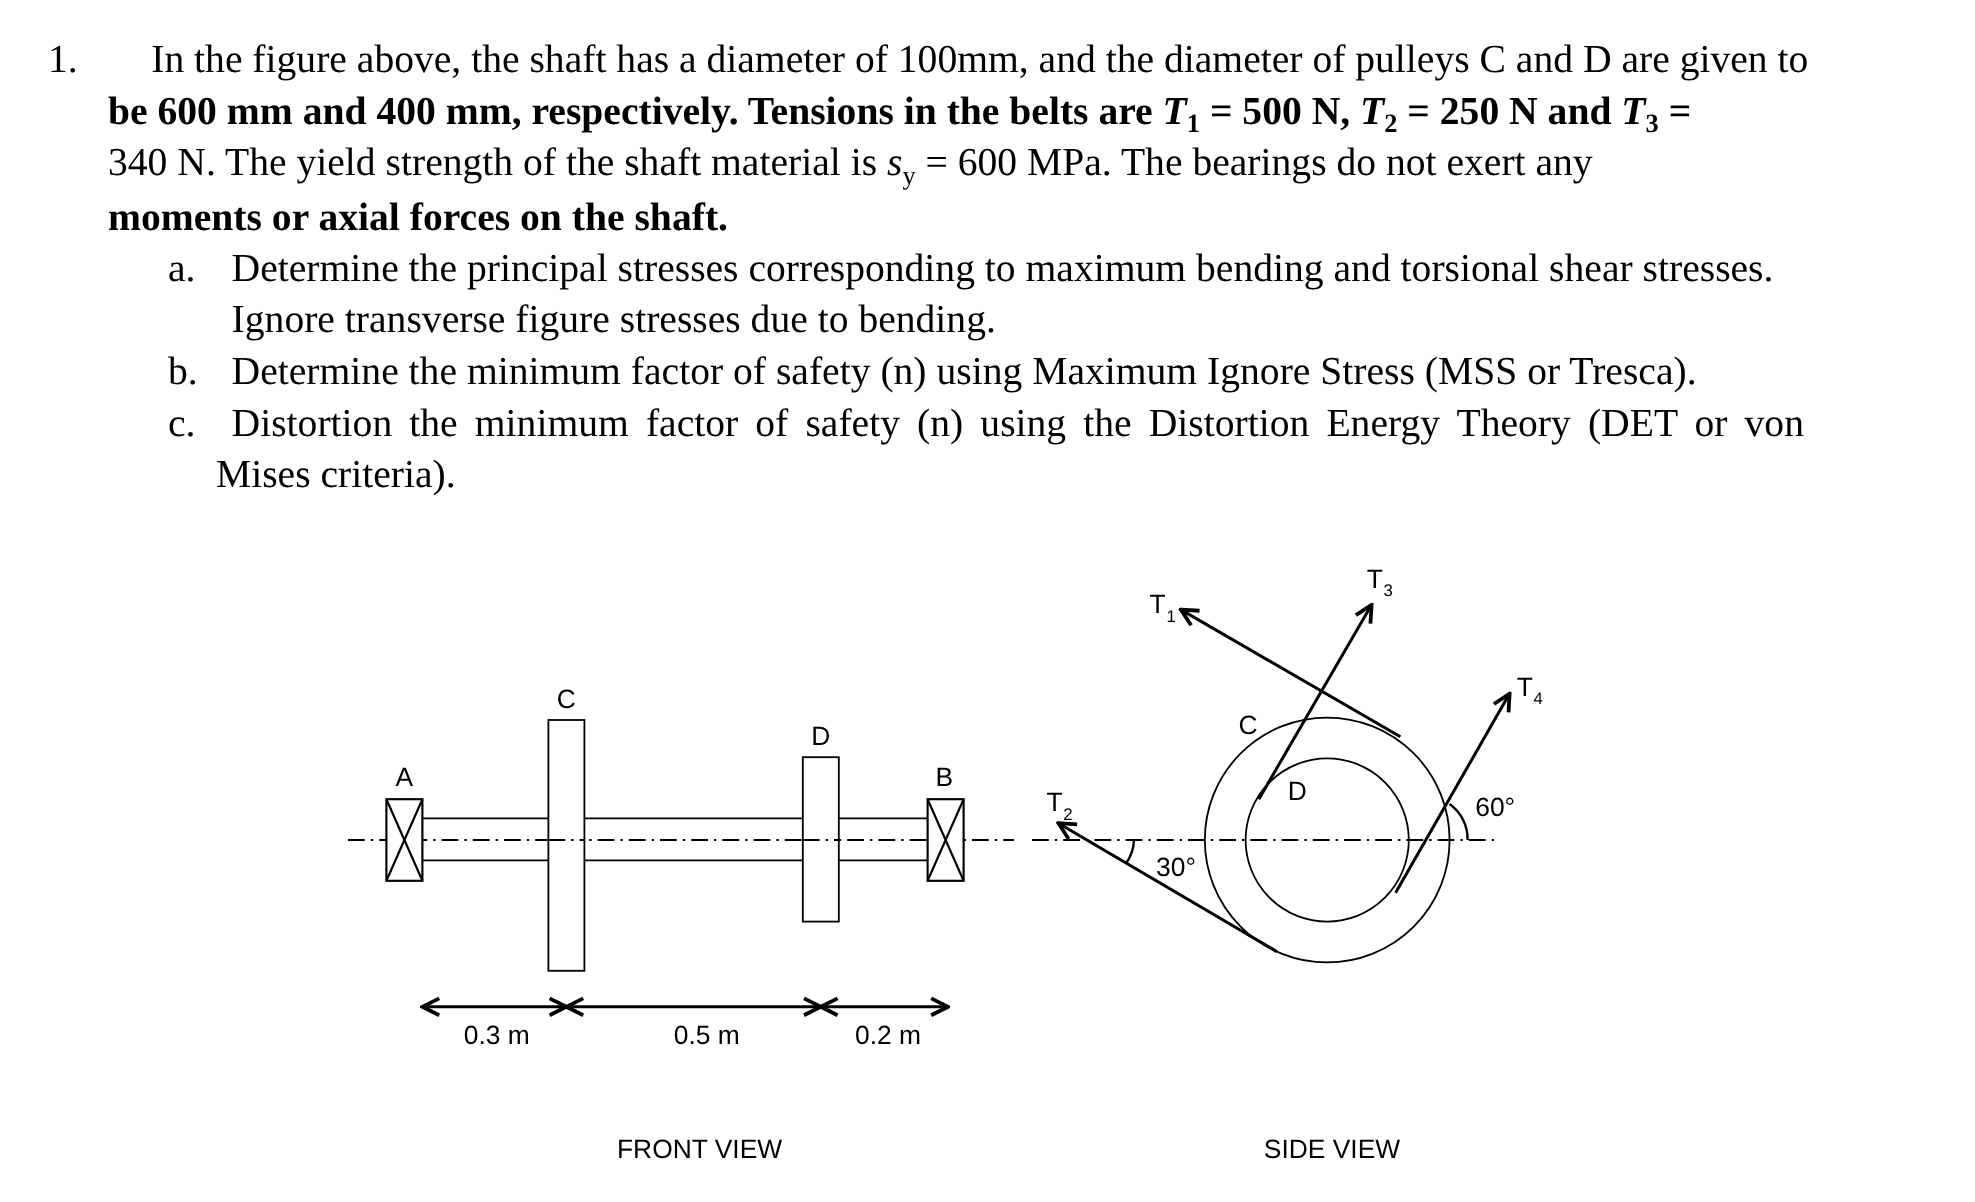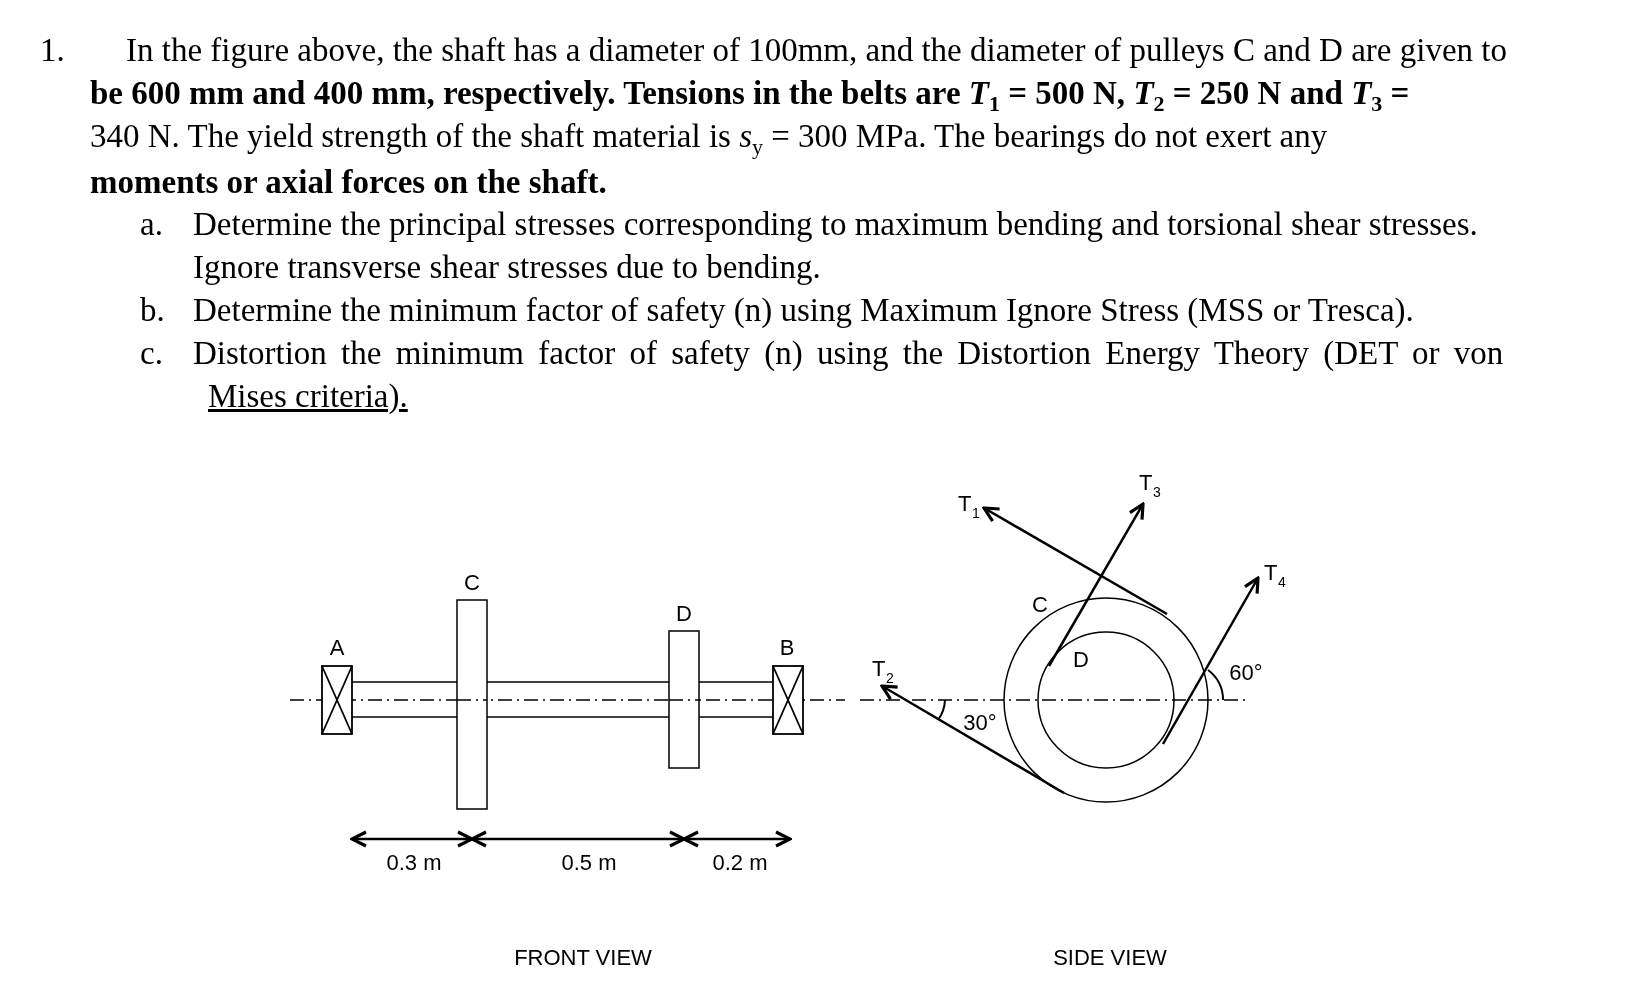--- a/index.html
+++ b/index.html
@@ -15,34 +15,34 @@
 </head>
 <body>
 
 <div class="problem">
   <span class="num" style="left:40px; top:30px;">1.</span>
   <div class="line" style="left:90px; top:30px;margin-left:36px;">In the figure above, the shaft has a diameter of 100mm, and the diameter of pulleys C and D are given to</div>
   <div class="line" style="left:90px; top:73px;font-weight:bold;">
     <span>be 600 mm and 400 mm, respectively. Tensions in the belts are </span><span class="math">T</span><sub class="s">1</sub><span> = 500 N, </span><span class="math">T</span><sub class="s">2</sub><span> = 250 N and </span><span class="math">T</span><sub class="s">3</sub><span> =</span>
   </div>
   <div class="line" style="left:90px; top:116px;">
-    <span>340 N. The yield strength of the shaft material is </span><span class="math">s</span><sub class="s math">y</sub><span> = 300 MPa. The bearings do not exert any</span>
+    <span>340 N. The yield strength of the shaft material is </span><span class="math">s</span><sub class="s math">y</sub><span> = 600 MPa. The bearings do not exert any</span>
   </div>
   <div class="line" style="left:90px; top:162px;font-weight:bold;">moments or axial forces on the shaft.</div>
 
   <span class="num" style="left:140px; top:204px;">a.</span>
   <div class="line" style="left:193px; top:204px;">Determine the principal stresses corresponding to maximum bending and torsional shear stresses.</div>
-  <div class="line" style="left:193px; top:247px;">Ignore transverse shear stresses due to bending.</div>
+  <div class="line" style="left:193px; top:247px;">Ignore transverse figure stresses due to bending.</div>
 
   <span class="num" style="left:140px; top:290px;">b.</span>
   <div class="line" style="left:193px; top:290px;">Determine the minimum factor of safety (n) using Maximum Ignore Stress (MSS or Tresca).</div>
 
   <span class="num" style="left:140px; top:333px;">c.</span>
   <div class="line" style="left:193px; top:333px; word-spacing:6px;">Distortion the minimum factor of safety (n) using the Distortion Energy Theory (DET or von</div>
-  <div class="line" style="left:208px; top:376px;text-decoration:underline;">Mises criteria).</div>
+  <div class="line" style="left:180px; top:376px;">Mises criteria).</div>
 </div>
 
 <svg class="figure" width="1646" height="1002" viewBox="0 0 1646 1002">
   <defs>
     <marker id="arr" viewBox="0 0 10 10" refX="9" refY="5" markerWidth="7" markerHeight="7" orient="auto-start-reverse">
       <path d="M1,1 L9,5 L1,9" fill="none" stroke="#000" stroke-width="1.8"></path>
     </marker>
   </defs>
 
   <g>

